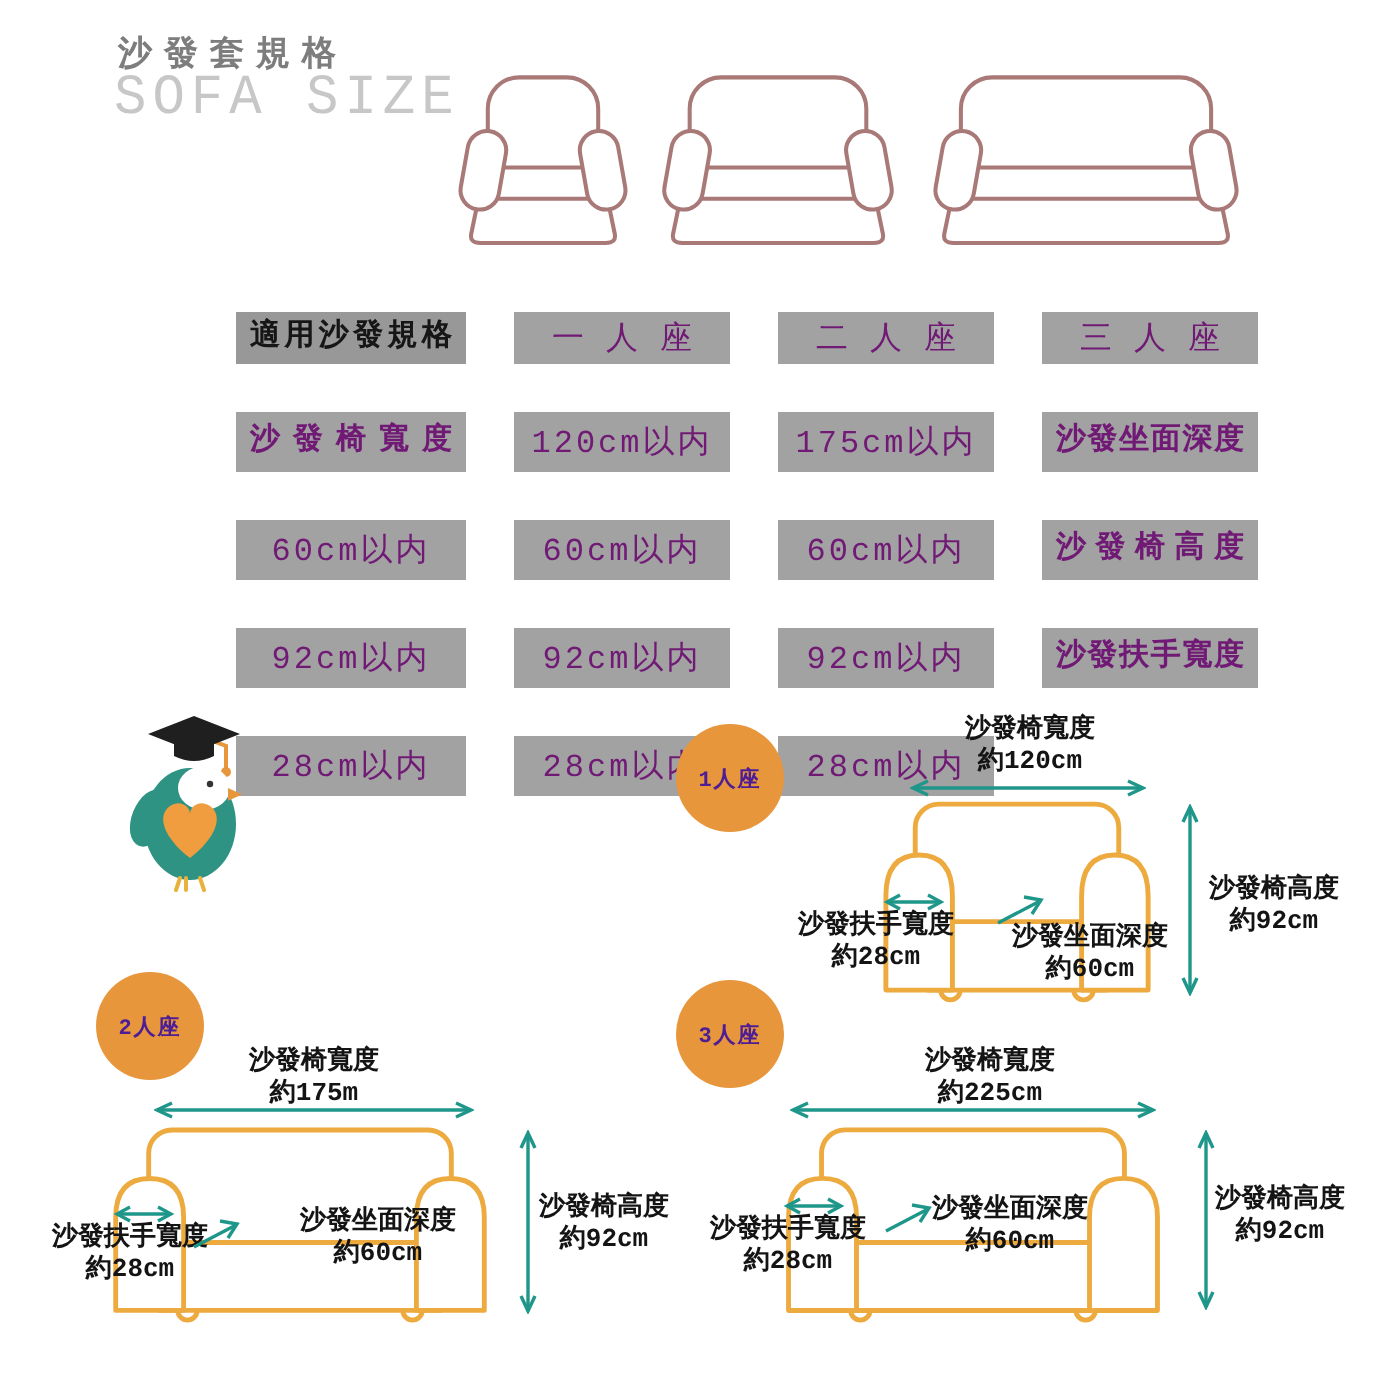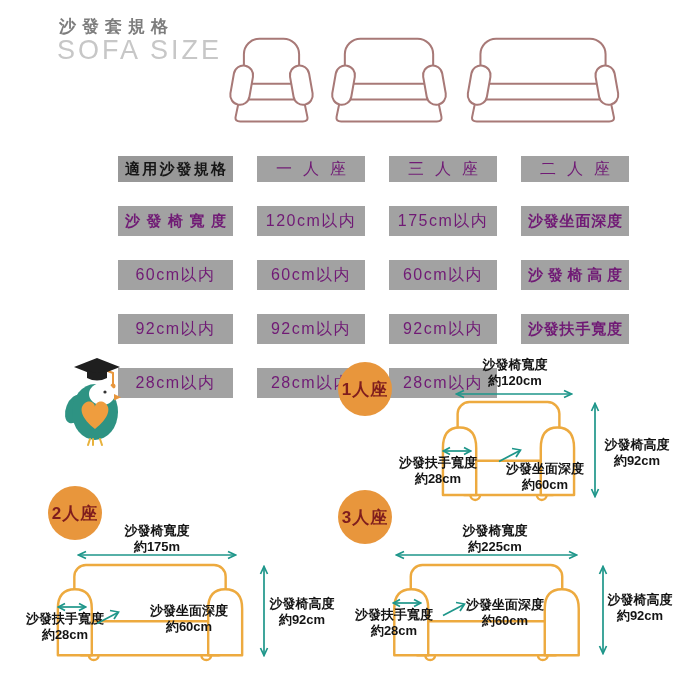--- a/index.html
+++ b/index.html
@@ -1,17 +1,17 @@
 <!DOCTYPE html>
 <html><head>
 <meta charset="utf-8">
 <style>
   html,body{margin:0;padding:0;background:#fff;}
   #canvas{position:relative;width:686px;height:700px;background:#fff;overflow:hidden;
-          font-family:Liberation Sans, sans-serif;}
+          font-family:Liberation Mono, monospace;}
 
   
   .title-zh{position:absolute;left:59px;top:15px;font-size:17px;font-weight:600;
             color:#7d7d7d;letter-spacing:6px;}
   .title-en{position:absolute;left:57px;top:35px;font-size:27px;font-weight:300;
             color:#c7c7c7;letter-spacing:3px;transform:scaleY(1.05);}
 
   
   .spec-table{position:absolute;left:118px;top:156px;display:grid;
               grid-template-columns:115px 108px 108px 108px;
@@ -29,21 +29,21 @@
   
   .bubble{position:absolute;left:86px;top:387px;width:214px;height:38px;
           border:2px solid #7b7b7b;border-radius:19px;box-sizing:border-box;}
   .bubble::after{content:'';position:absolute;right:3px;top:2px;bottom:2px;width:9px;
           border-right:2px solid #7b7b7b;border-radius:0 14px 14px 0;}
   .bubble .bubble-text{position:absolute;left:46px;right:6px;top:0;bottom:0;
           display:flex;align-items:center;justify-content:center;
           font-size:17px;font-weight:700;color:#4c4c4c;letter-spacing:2px;white-space:nowrap;}
 
   .badge{position:absolute;width:54px;height:54px;border-radius:50%;background:#e8963c;
-         color:#7f1d1d;font-size:17px;font-weight:700;display:flex;align-items:center;
+         color:#4c1d95;font-size:11px;font-weight:700;display:flex;align-items:center;
          justify-content:center;letter-spacing:1px;}
 
   .dim{position:absolute;font-size:13px;font-weight:700;color:#141414;
        text-align:center;line-height:16px;white-space:nowrap;}
   .abs{position:absolute;}
   svg{display:block;}
 </style>
 </head>
 <body>
 
@@ -76,22 +76,22 @@
       <path d="M14,60 L8,89 Q7,94 13,94 L157,94 Q163,94 162,89 L156,60 Z"></path>
       <rect x="14" y="53" width="142" height="17" rx="8.5"></rect>
       <rect x="5" y="33" width="21" height="43" rx="10.5" transform="rotate(10 15.5 55)"></rect>
       <rect x="144" y="33" width="21" height="43" rx="10.5" transform="rotate(-10 154.5 55)"></rect>
     </g>
   </svg>
 
   <div class="spec-table">
     <div class="cell corner">適用沙發規格</div>
     <div class="cell seat">一人座</div>
+    <div class="cell seat">二人座</div>
     <div class="cell seat">三人座</div>
-    <div class="cell seat">二人座</div>
 
     <div class="cell rowlabel">沙發椅寬度</div>
     <div class="cell val">120cm以内</div>
     <div class="cell val">175cm以内</div>
 
     <div class="cell rowlabel">沙發坐面深度</div>
     <div class="cell val">60cm以内</div>
     <div class="cell val">60cm以内</div>
     <div class="cell val">60cm以内</div>
 

